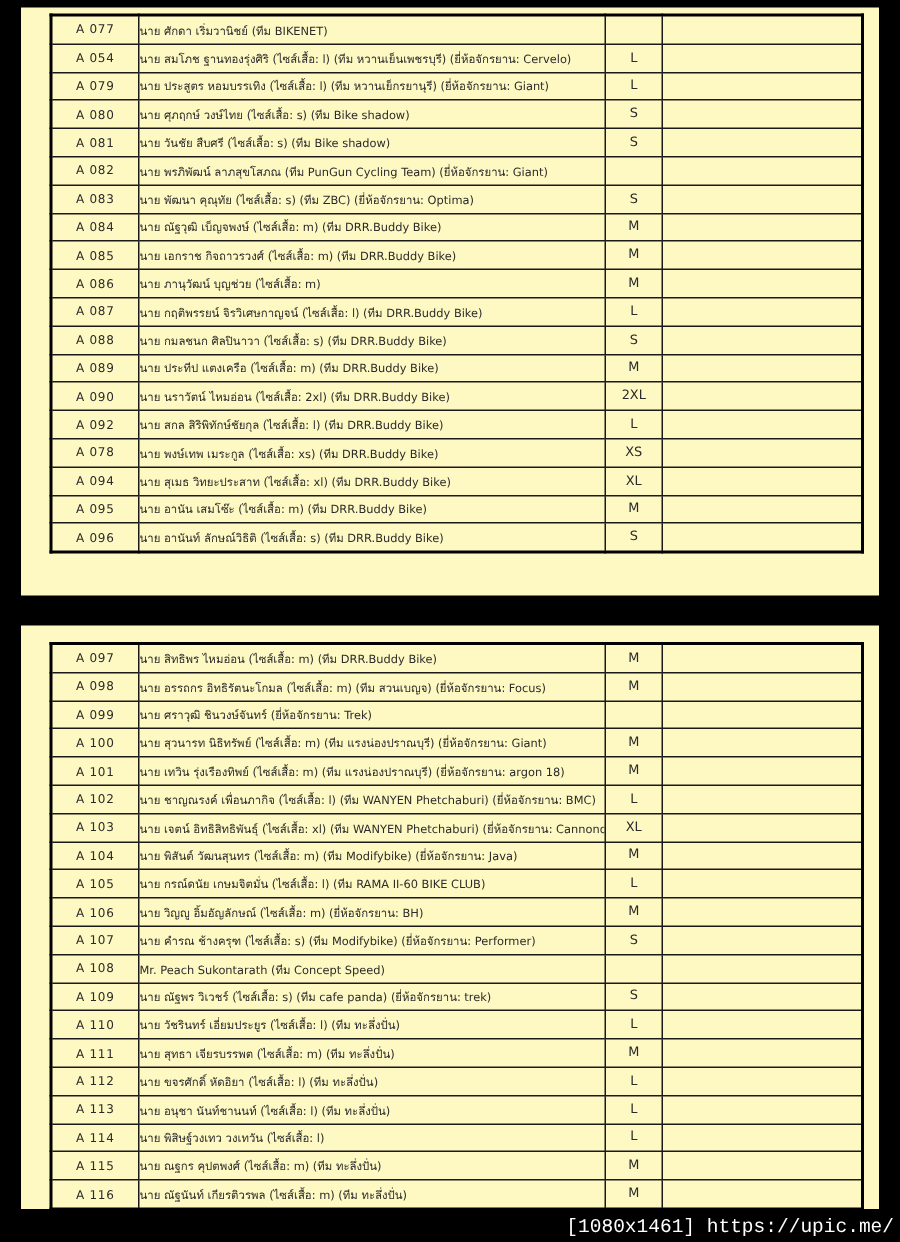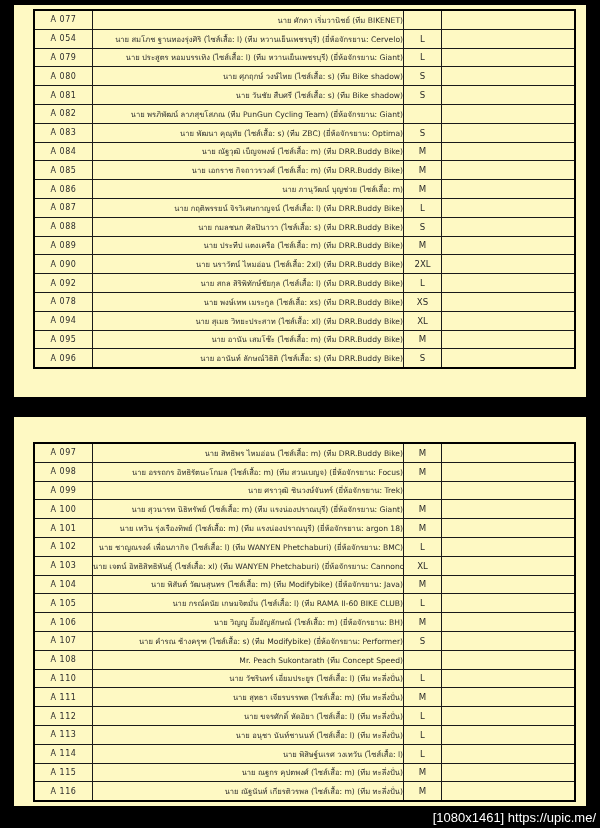--- a/index.html
+++ b/index.html
@@ -19,39 +19,39 @@
   #panel-1 { top: 5px;   height: 392px; }
   #panel-2 { top: 417px; height: 389px; }
   table.roster {
     border-collapse: collapse;
     table-layout: fixed;
     margin-left: 19px;
     width: 536px;
     border: 2px solid #000;
   }
   #panel-1 table.roster { margin-top: 4px; }
-  #panel-2 table.roster { margin-top: 25px; }
+  #panel-2 table.roster { margin-top: 11px; }
   table.roster td {
     border: 1px solid #1a1a1a;
     height: 17.8px;
     padding: 0;
     overflow: hidden;
     white-space: nowrap;
     color: #2b2b2b;
   }
   td.c-id   { width: 57px;  text-align: center; font-size: 8px; letter-spacing: .5px; }
-  td.c-name { width: 310px; text-align: right;   font-size: 7.6px; padding-left: 3px; }
+  td.c-name { width: 310px; text-align: left;   font-size: 7.6px; padding-left: 3px; }
   td.c-size { width: 37px;  text-align: center; font-size: 8.6px; }
   td.c-note { width: 132px; }
   .watermark {
     position: absolute;
     right: 4px;
     bottom: 3px;
     color: #ffffff;
-    font-family: Liberation Sans, sans-serif;
+    font-family: Liberation Mono, monospace;
     font-size: 13px;
     letter-spacing: 0px;
   }
 </style>
 </head>
 <body>
 
 <div class="panel" id="panel-1">
   <table class="roster">
     <tbody>
@@ -62,21 +62,21 @@
           <td class="c-note"></td>
         </tr>
         <tr>
           <td class="c-id">A 054</td>
           <td class="c-name">นาย สมโภช ฐานทองรุ่งศิริ (ไซส์เสื้อ: l) (ทีม หวานเย็นเพชรบุรี) (ยี่ห้อจักรยาน: Cervelo)</td>
           <td class="c-size">L</td>
           <td class="c-note"></td>
         </tr>
         <tr>
           <td class="c-id">A 079</td>
-          <td class="c-name">นาย ประสูตร หอมบรรเทิง (ไซส์เสื้อ: l) (ทีม หวานเย็นเพชรบุรี) (ยี่ห้อจักรยาน: Giant)</td>
+          <td class="c-name">นาย ประสูตร หอมบรรเทิง (ไซส์เสื้อ: l) (ทีม หวานเย็กรยานุรี) (ยี่ห้อจักรยาน: Giant)</td>
           <td class="c-size">L</td>
           <td class="c-note"></td>
         </tr>
         <tr>
           <td class="c-id">A 080</td>
           <td class="c-name">นาย ศุภฤกษ์ วงษ์ไทย (ไซส์เสื้อ: s) (ทีม Bike shadow)</td>
           <td class="c-size">S</td>
           <td class="c-note"></td>
         </tr>
         <tr>
@@ -242,20 +242,26 @@
           <td class="c-size">S</td>
           <td class="c-note"></td>
         </tr>
         <tr>
           <td class="c-id">A 108</td>
           <td class="c-name">Mr. Peach Sukontarath (ทีม Concept Speed)</td>
           <td class="c-size"></td>
           <td class="c-note"></td>
         </tr>
         <tr>
+          <td class="c-id">A 109</td>
+          <td class="c-name">นาย ณัฐพร วิเวชร์ (ไซส์เสื้อ: s) (ทีม cafe panda) (ยี่ห้อจักรยาน: trek)</td>
+          <td class="c-size">S</td>
+          <td class="c-note"></td>
+        </tr>
+        <tr>
           <td class="c-id">A 110</td>
           <td class="c-name">นาย วัชรินทร์ เอี่ยมประยูร (ไซส์เสื้อ: l) (ทีม ทะลึ่งปั่น)</td>
           <td class="c-size">L</td>
           <td class="c-note"></td>
         </tr>
         <tr>
           <td class="c-id">A 111</td>
           <td class="c-name">นาย สุทธา เจียรบรรพต (ไซส์เสื้อ: m) (ทีม ทะลึ่งปั่น)</td>
           <td class="c-size">M</td>
           <td class="c-note"></td>
@@ -267,21 +273,21 @@
           <td class="c-note"></td>
         </tr>
         <tr>
           <td class="c-id">A 113</td>
           <td class="c-name">นาย อนุชา นันท์ชานนท์ (ไซส์เสื้อ: l) (ทีม ทะลึ่งปั่น)</td>
           <td class="c-size">L</td>
           <td class="c-note"></td>
         </tr>
         <tr>
           <td class="c-id">A 114</td>
-          <td class="c-name">นาย พิสิษฐ์นเรศ วงเทวัน (ไซส์เสื้อ: l)</td>
+          <td class="c-name">นาย พิสิษฐ์วงเทว วงเทวัน (ไซส์เสื้อ: l)</td>
           <td class="c-size">L</td>
           <td class="c-note"></td>
         </tr>
         <tr>
           <td class="c-id">A 115</td>
           <td class="c-name">นาย ณฐกร คุปตพงศ์ (ไซส์เสื้อ: m) (ทีม ทะลึ่งปั่น)</td>
           <td class="c-size">M</td>
           <td class="c-note"></td>
         </tr>
         <tr>

